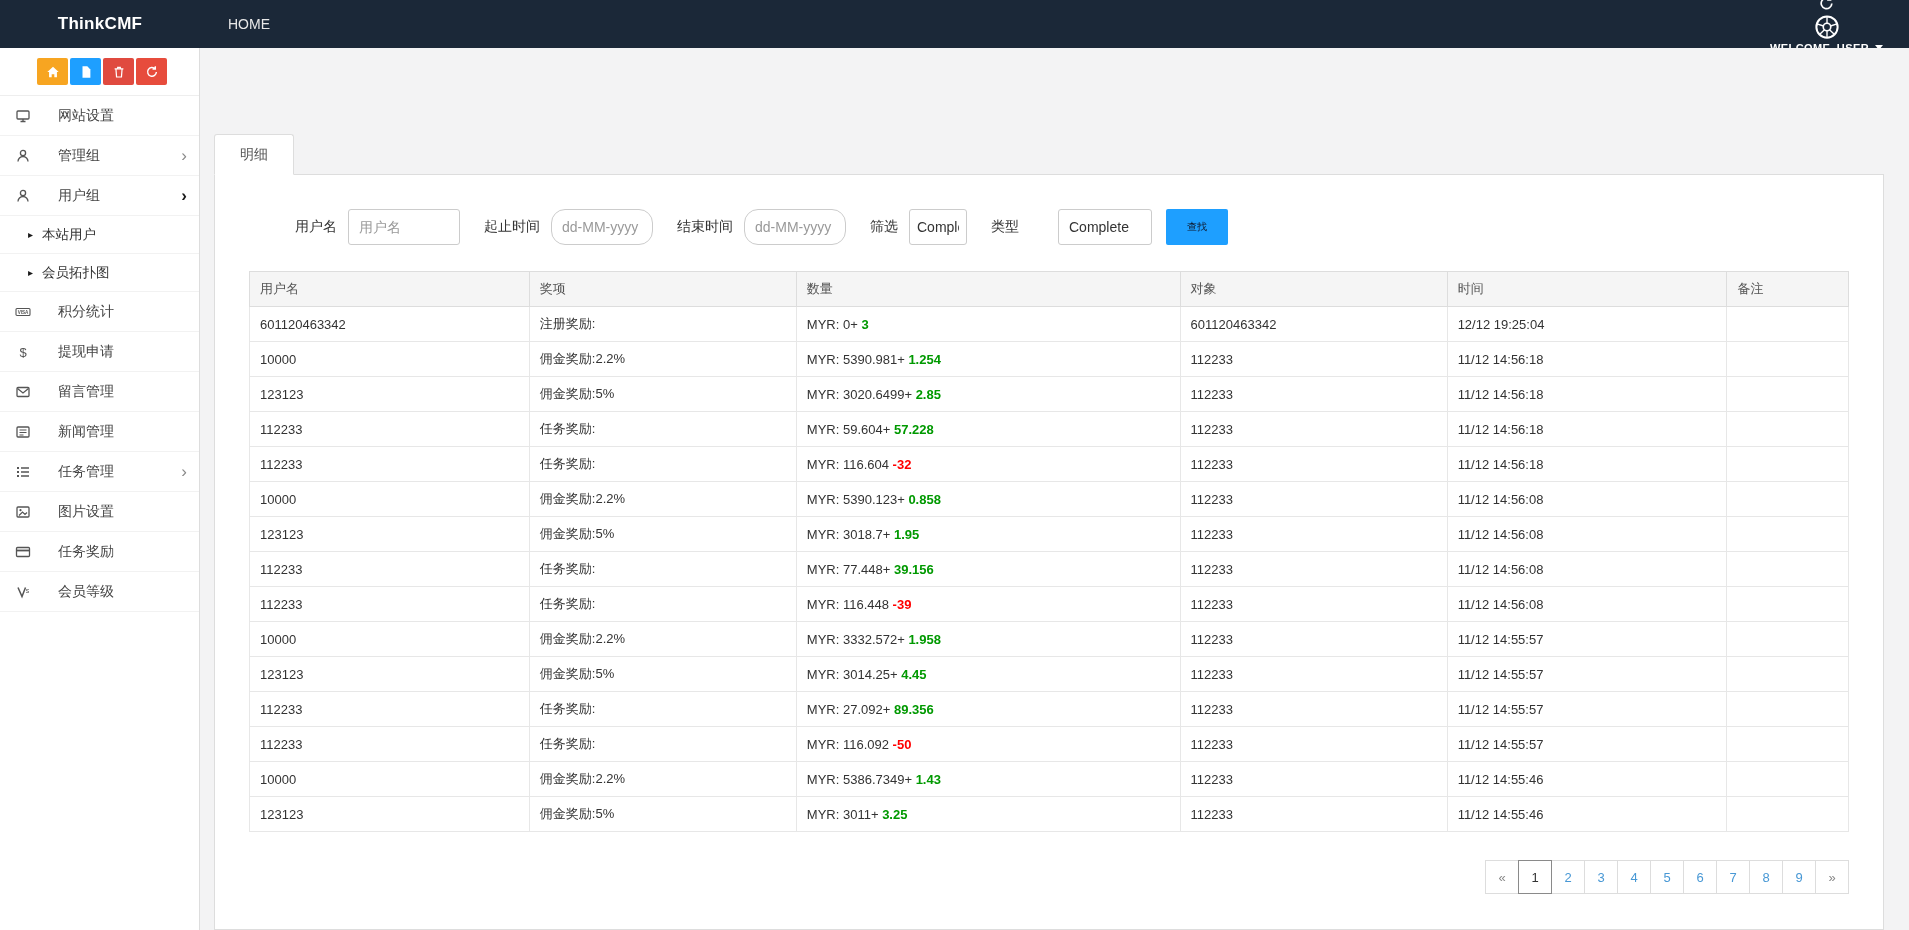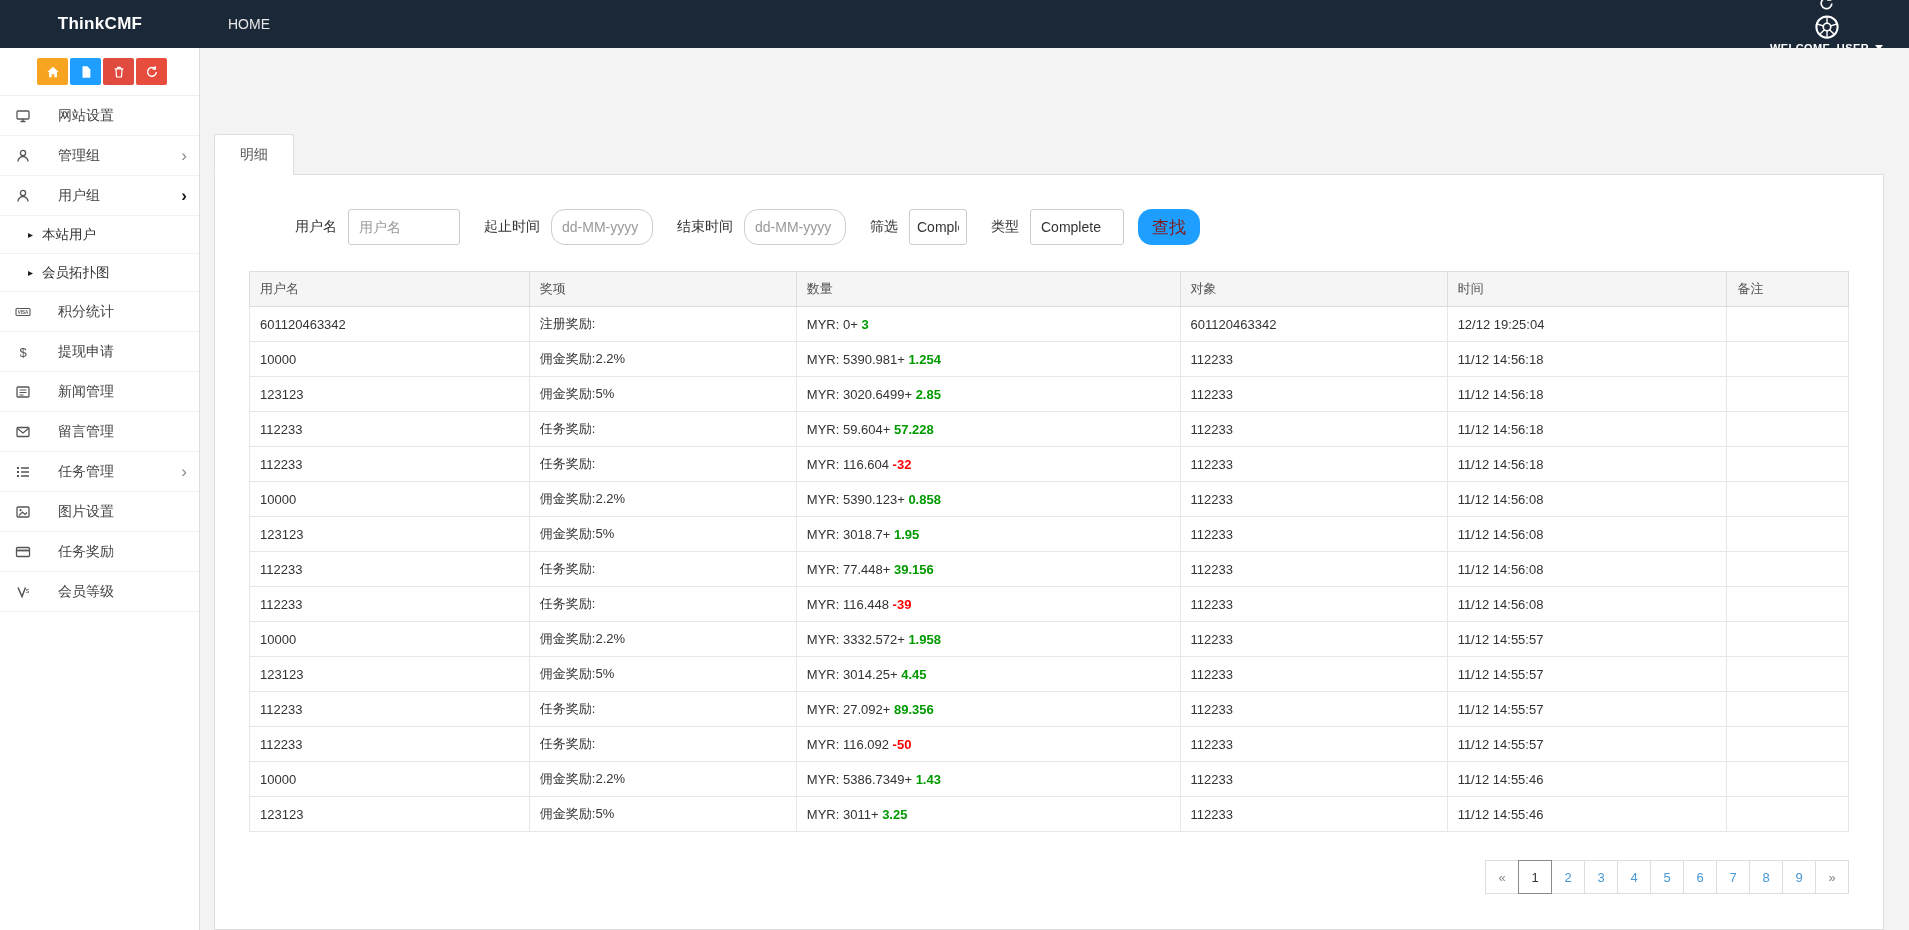--- a/index.html
+++ b/index.html
@@ -44,21 +44,21 @@
   
   .filters { display:flex; align-items:center; padding-left:46px; margin-bottom:26px; }
   .filters label { font-size:14px; color:#333; margin-right:11px; white-space:nowrap; }
   .filters .grp { display:flex; align-items:center; margin-right:24px; }
   .ctrl { height:36px; border:1px solid #ccc; border-radius:3px; padding:0 10px; font-size:14px; color:#333; background:#fff; font-family:inherit; }
   .ctrl::placeholder { color:#999; }
   .w-user { width:112px; }
   .w-date { width:102px;border-radius:14px; }
   .w-filter { width:58px; padding:0 7px; }
   .w-type { width:94px; }
-  .btn-search { height:36px; width:62px; background:#1e9fff; color:#7f1d1d; border:none; border-radius:14px; font-size:17px; cursor:pointer; font-family:inherit; }
+  .btn-search { height:36px; width:62px; background:#1e9fff; color:#0f172a; border:none; border-radius:2px; font-size:10px; cursor:pointer; font-family:inherit; }
   
   table { width:100%; border-collapse:collapse; font-size:13px; color:#333; }
   th { background:#f5f5f5; font-weight:normal; color:#555; text-align:left; padding:8px 10px; border:1px solid #ddd; }
   td { padding:8px 10px; border:1px solid #e7e7e7; height:31px; }
   .pos { color:#009900; font-weight:bold; }
   .neg { color:#ff0000; font-weight:bold; }
   
   .pagination { display:flex; justify-content:flex-end; margin-top:28px; }
   .page-btn { min-width:34px; height:34px; padding:0 11px; display:flex; align-items:center; justify-content:center; border:1px solid #ddd; margin-left:-1px; background:#fff; color:#4898d5; font-size:13px; cursor:pointer; font-family:inherit; }
   .page-btn:first-child { margin-left:0; }
@@ -171,34 +171,34 @@
           <span class="icon">
             <svg viewBox="0 0 16 16">
               <text x="8" y="12.5" text-anchor="middle" font-size="13" fill="currentColor" font-family="sans-serif">$</text>
             </svg>
           </span>
           <span class="label">提现申请</span>
         </div>
         <div class="side-item">
           <span class="icon">
             <svg viewBox="0 0 16 16">
+              <rect x="2" y="3.5" width="12" height="9" rx="1" stroke="currentColor" fill="none" stroke-width="1.3"></rect>
+              <path d="M2.5 4.5 L8 9 L13.5 4.5" stroke="currentColor" fill="none" stroke-width="1.3"></path>
+            </svg>
+          </span>
+          <span class="label">留言管理</span>
+        </div>
+        <div class="side-item">
+          <span class="icon">
+            <svg viewBox="0 0 16 16">
               <rect x="2" y="3" width="12" height="10" rx="1" stroke="currentColor" fill="none" stroke-width="1.3"></rect>
               <path d="M4.5 6 h7 M4.5 8.5 h7 M4.5 11 h4" stroke="currentColor" stroke-width="1.2"></path>
             </svg>
           </span>
           <span class="label">新闻管理</span>
-        </div>
-        <div class="side-item">
-          <span class="icon">
-            <svg viewBox="0 0 16 16">
-              <rect x="2" y="3.5" width="12" height="9" rx="1" stroke="currentColor" fill="none" stroke-width="1.3"></rect>
-              <path d="M2.5 4.5 L8 9 L13.5 4.5" stroke="currentColor" fill="none" stroke-width="1.3"></path>
-            </svg>
-          </span>
-          <span class="label">留言管理</span>
         </div>
         <div class="side-item">
           <span class="icon">
             <svg viewBox="0 0 16 16">
               <path d="M6 4 h8 M6 8 h8 M6 12 h8" stroke="currentColor" stroke-width="1.4"></path>
               <rect x="2" y="3" width="2" height="2" fill="currentColor"></rect>
               <rect x="2" y="7" width="2" height="2" fill="currentColor"></rect>
               <rect x="2" y="11" width="2" height="2" fill="currentColor"></rect>
             </svg>
           </span>
@@ -252,21 +252,21 @@
           <input class="ctrl w-date" type="text" placeholder="dd-MM-yyyy" style="">
         </div>
         <div class="grp">
           <label>结束时间</label>
           <input class="ctrl w-date" type="text" placeholder="dd-MM-yyyy" style="">
         </div>
         <div class="grp">
           <label>筛选</label>
           <input class="ctrl w-filter" type="text" value="Comple" style="">
         </div>
-        <div class="grp" style="margin-right:14px;">
+        <div class="grp" style="margin-right:14px;gap:28px;">
           <label>类型</label>
           <input class="ctrl w-type" type="text" value="Complete" style="">
         </div>
         <button class="btn-search">查找</button>
       </div>
 
       <table>
         <colgroup>
           <col style="width:17.5%">
             <col style="width:16.7%">

